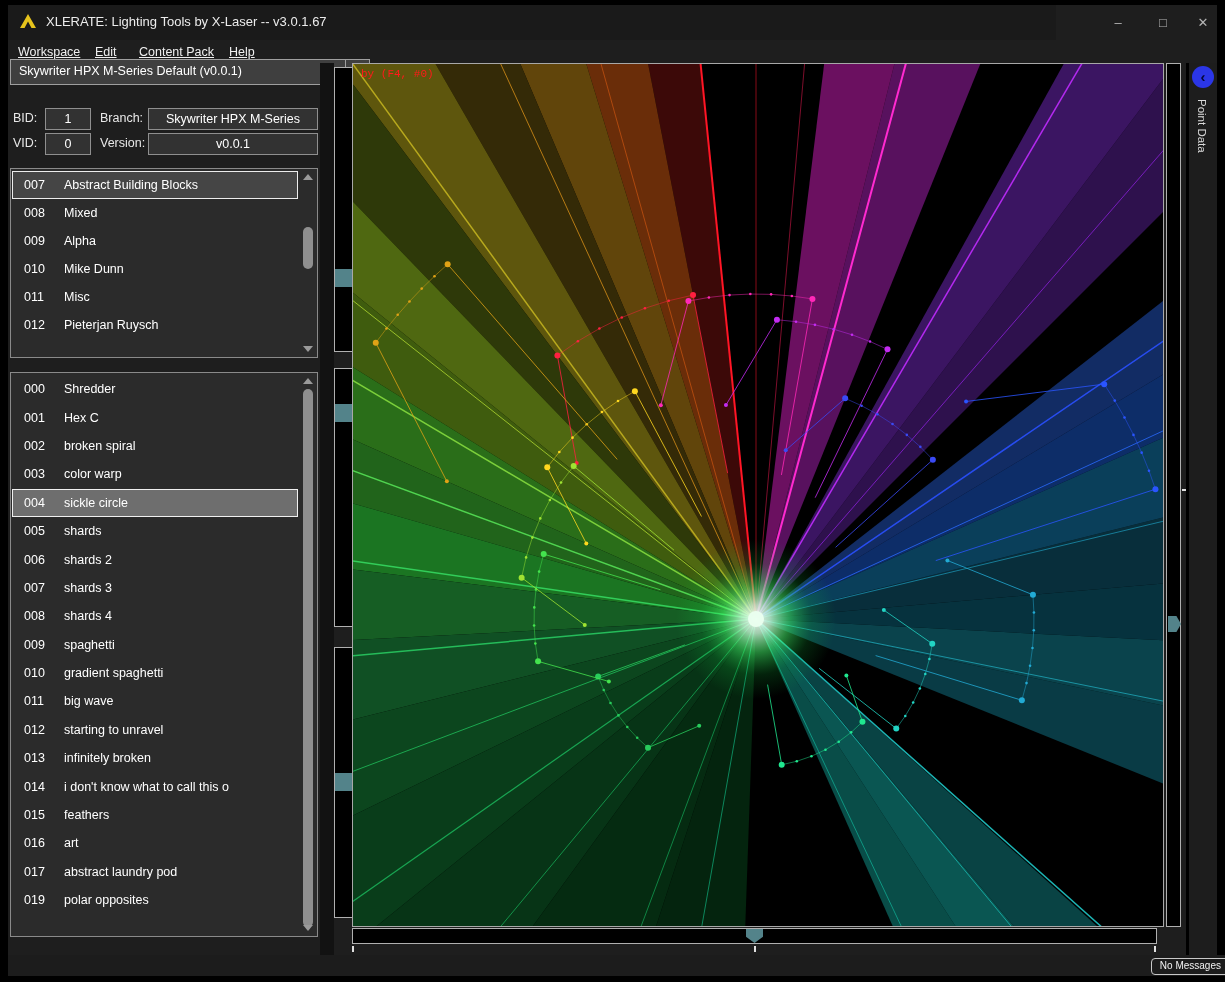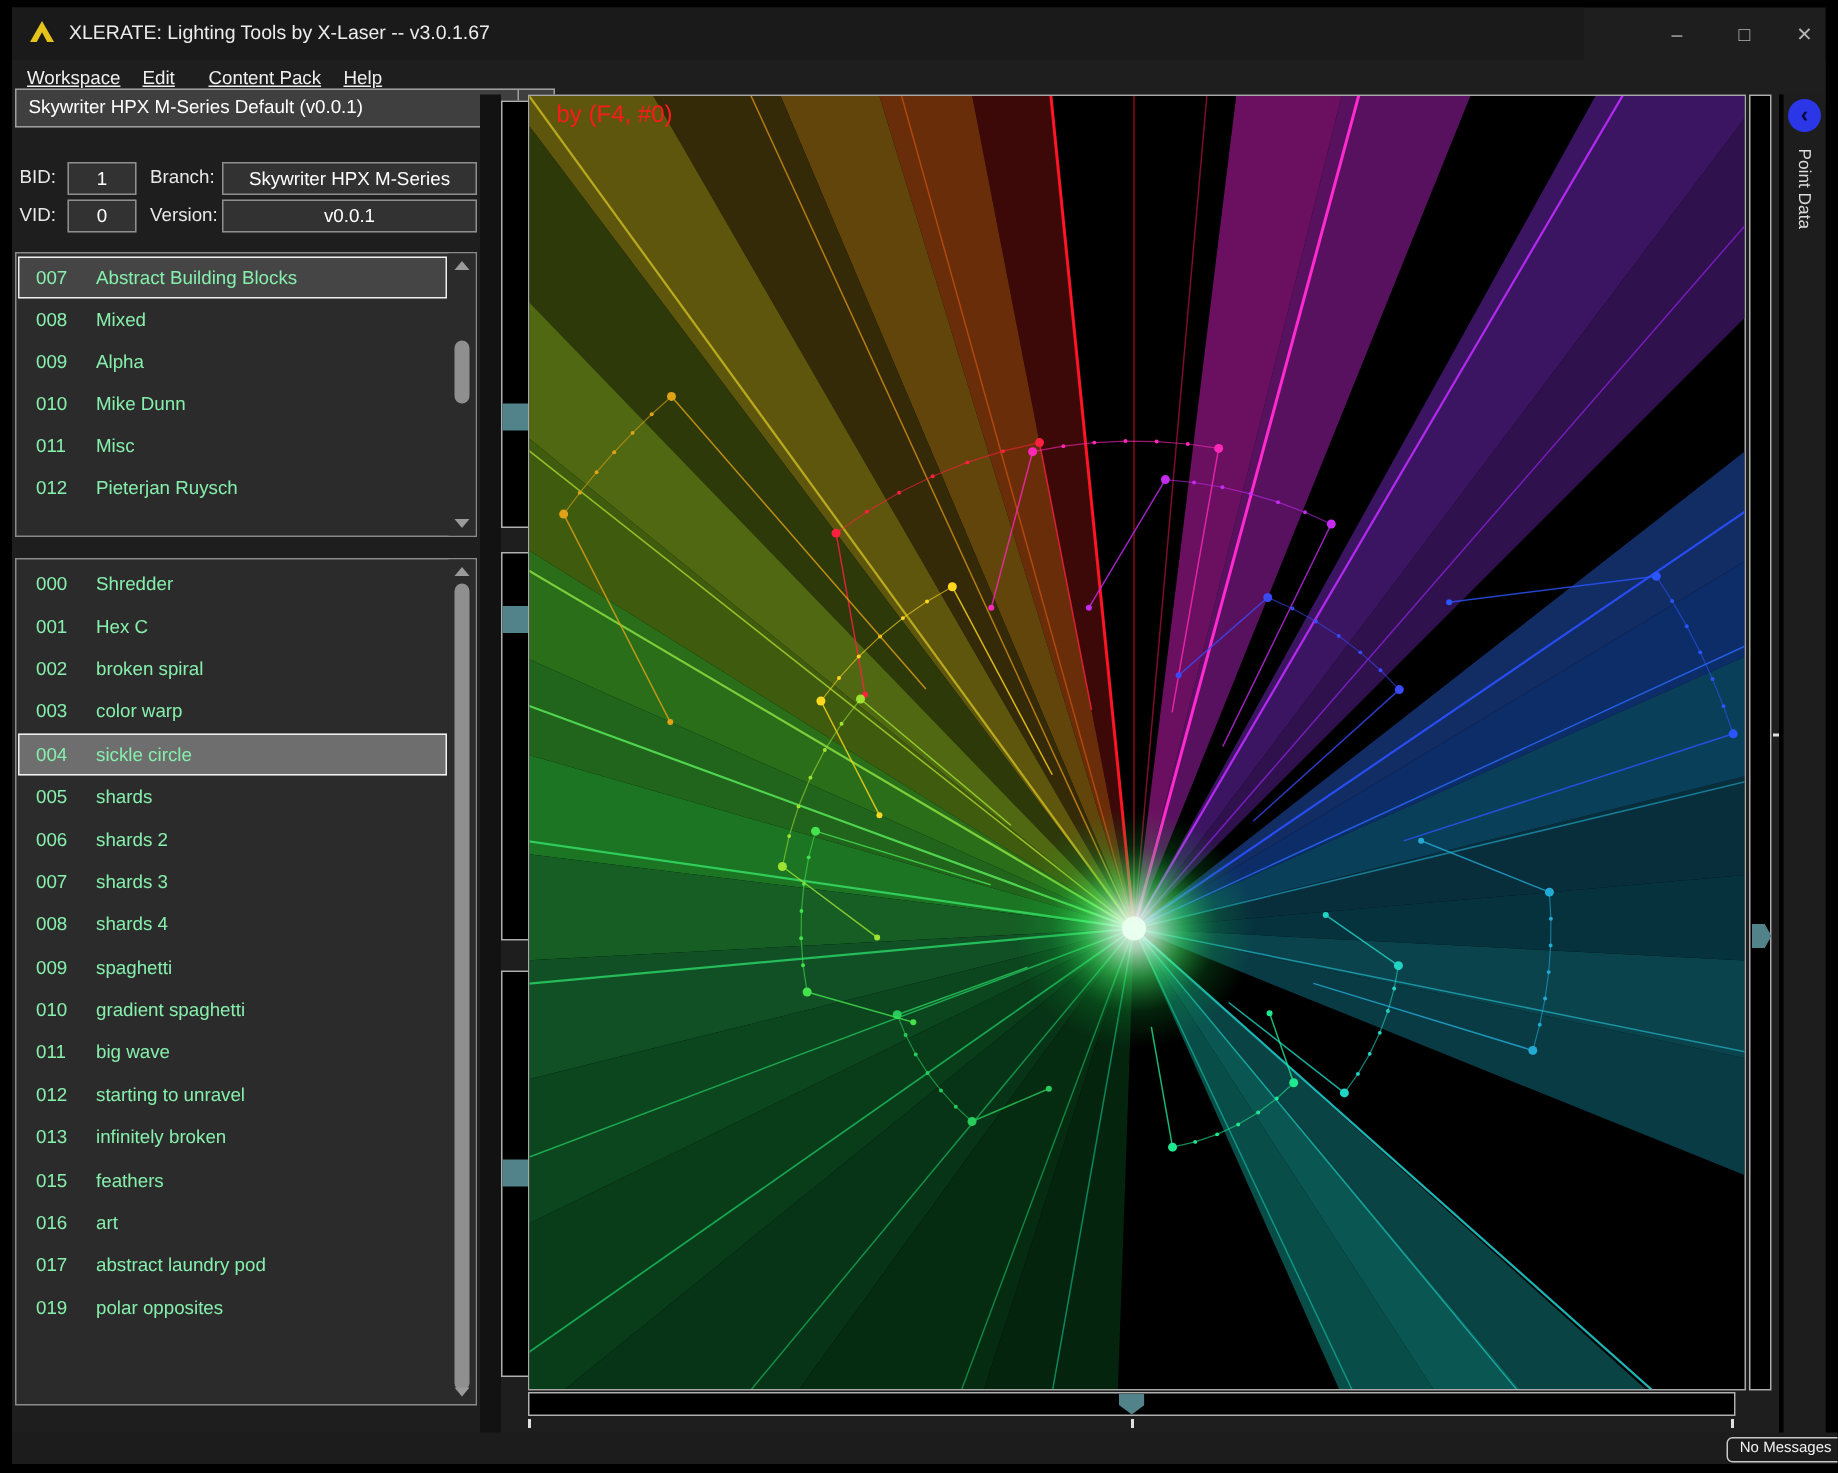--- a/index.html
+++ b/index.html
@@ -24,21 +24,21 @@
   .combo-text{position:absolute;left:8px;top:4px;font-size:12.5px;color:#fff;}
   .combo-dd{position:absolute;right:0;top:0;width:23px;height:24px;border-left:1px solid #9f9f9f;}
   .chev{position:absolute;left:7px;top:6px;width:7px;height:7px;border-right:2px solid #dcdcdc;border-bottom:2px solid #dcdcdc;transform:rotate(45deg);}
   .flabel{position:absolute;font-size:12.5px;color:#e8e8e8;}
   .field{position:absolute;height:22px;background:#323232;border:1px solid #8f8f8f;box-sizing:border-box;
          color:#fff;font-size:12.5px;text-align:center;line-height:20px;}
 
   
   .listbox{position:absolute;left:2px;width:308px;background:#2b2b2b;border:1px solid #8a8a8a;box-sizing:border-box;}
   .rows{position:absolute;left:1px;top:2px;right:19px;}
-  .lrow{display:flex;align-items:center;color:#86efac;font-size:12.5px;box-sizing:border-box;
+  .lrow{display:flex;align-items:center;color:#ffffff;font-size:12.5px;box-sizing:border-box;
         border:1px solid transparent;padding-left:11px;}
   .lrow .num{width:40px;flex:none;}
   #branch-list .lrow{height:28px;}
   #pattern-list .lrow{height:28.4px;}
   #branch-list .lrow.sel{background:#454545;border-color:#ededed;}
   #pattern-list .lrow.sel{background:#6e6e6e;border-color:#f0f0f0;}
   .sbar{position:absolute;right:0;top:0;bottom:0;width:18px;background:#2b2b2b;}
   .sarrow{position:absolute;left:4px;width:0;height:0;border-left:5px solid transparent;border-right:5px solid transparent;}
   .sarrow.up{top:5px;border-bottom:6px solid #9a9a9a;}
   .sarrow.down{bottom:5px;border-top:6px solid #9a9a9a;}
@@ -47,22 +47,22 @@
   
   .divider{position:absolute;left:312px;top:58px;width:14px;height:893px;background:#121212;}
 
   
   .vtrack{position:absolute;left:326px;width:20px;background:#000;border:1px solid #b0b0b0;box-sizing:border-box;}
   .vthumb{position:absolute;left:0;width:18px;height:18px;background:#547e82;}
 
   
   .canvas{position:absolute;left:344px;top:58px;width:810px;height:862px;background:#000;
           border:1px solid #a8a8a8;box-sizing:content-box;}
-  .overlay-text{position:absolute;left:18px;top:4px;font-family:Liberation Sans, sans-serif;
-                font-size:16px;color:#ff1a1a;letter-spacing:0px;}
+  .overlay-text{position:absolute;left:8px;top:4px;font-family:Liberation Mono, monospace;
+                font-size:11px;color:#ff1a1a;letter-spacing:0px;}
 
   
   .rtrack{position:absolute;left:1158px;top:58px;width:15px;height:864px;background:#000;
           border:1px solid #b0b0b0;box-sizing:border-box;}
   .rthumb{position:absolute;left:1px;width:13px;height:16px;background:#53838a;
           clip-path:polygon(0 0,65% 0,100% 50%,65% 100%,0 100%);}
 
   
   .htrack{position:absolute;left:344px;top:923px;width:805px;height:16px;background:#000;
           border:1px solid #b0b0b0;box-sizing:border-box;}
@@ -206,20 +206,24 @@
           <span class="num">011</span>
           <span>big wave</span>
         </div>
         <div class="lrow">
           <span class="num">012</span>
           <span>starting to unravel</span>
         </div>
         <div class="lrow">
           <span class="num">013</span>
           <span>infinitely broken</span>
+        </div>
+        <div class="lrow">
+          <span class="num">014</span>
+          <span>i don't know what to call this o</span>
         </div>
         <div class="lrow">
           <span class="num">015</span>
           <span>feathers</span>
         </div>
         <div class="lrow">
           <span class="num">016</span>
           <span>art</span>
         </div>
         <div class="lrow">

